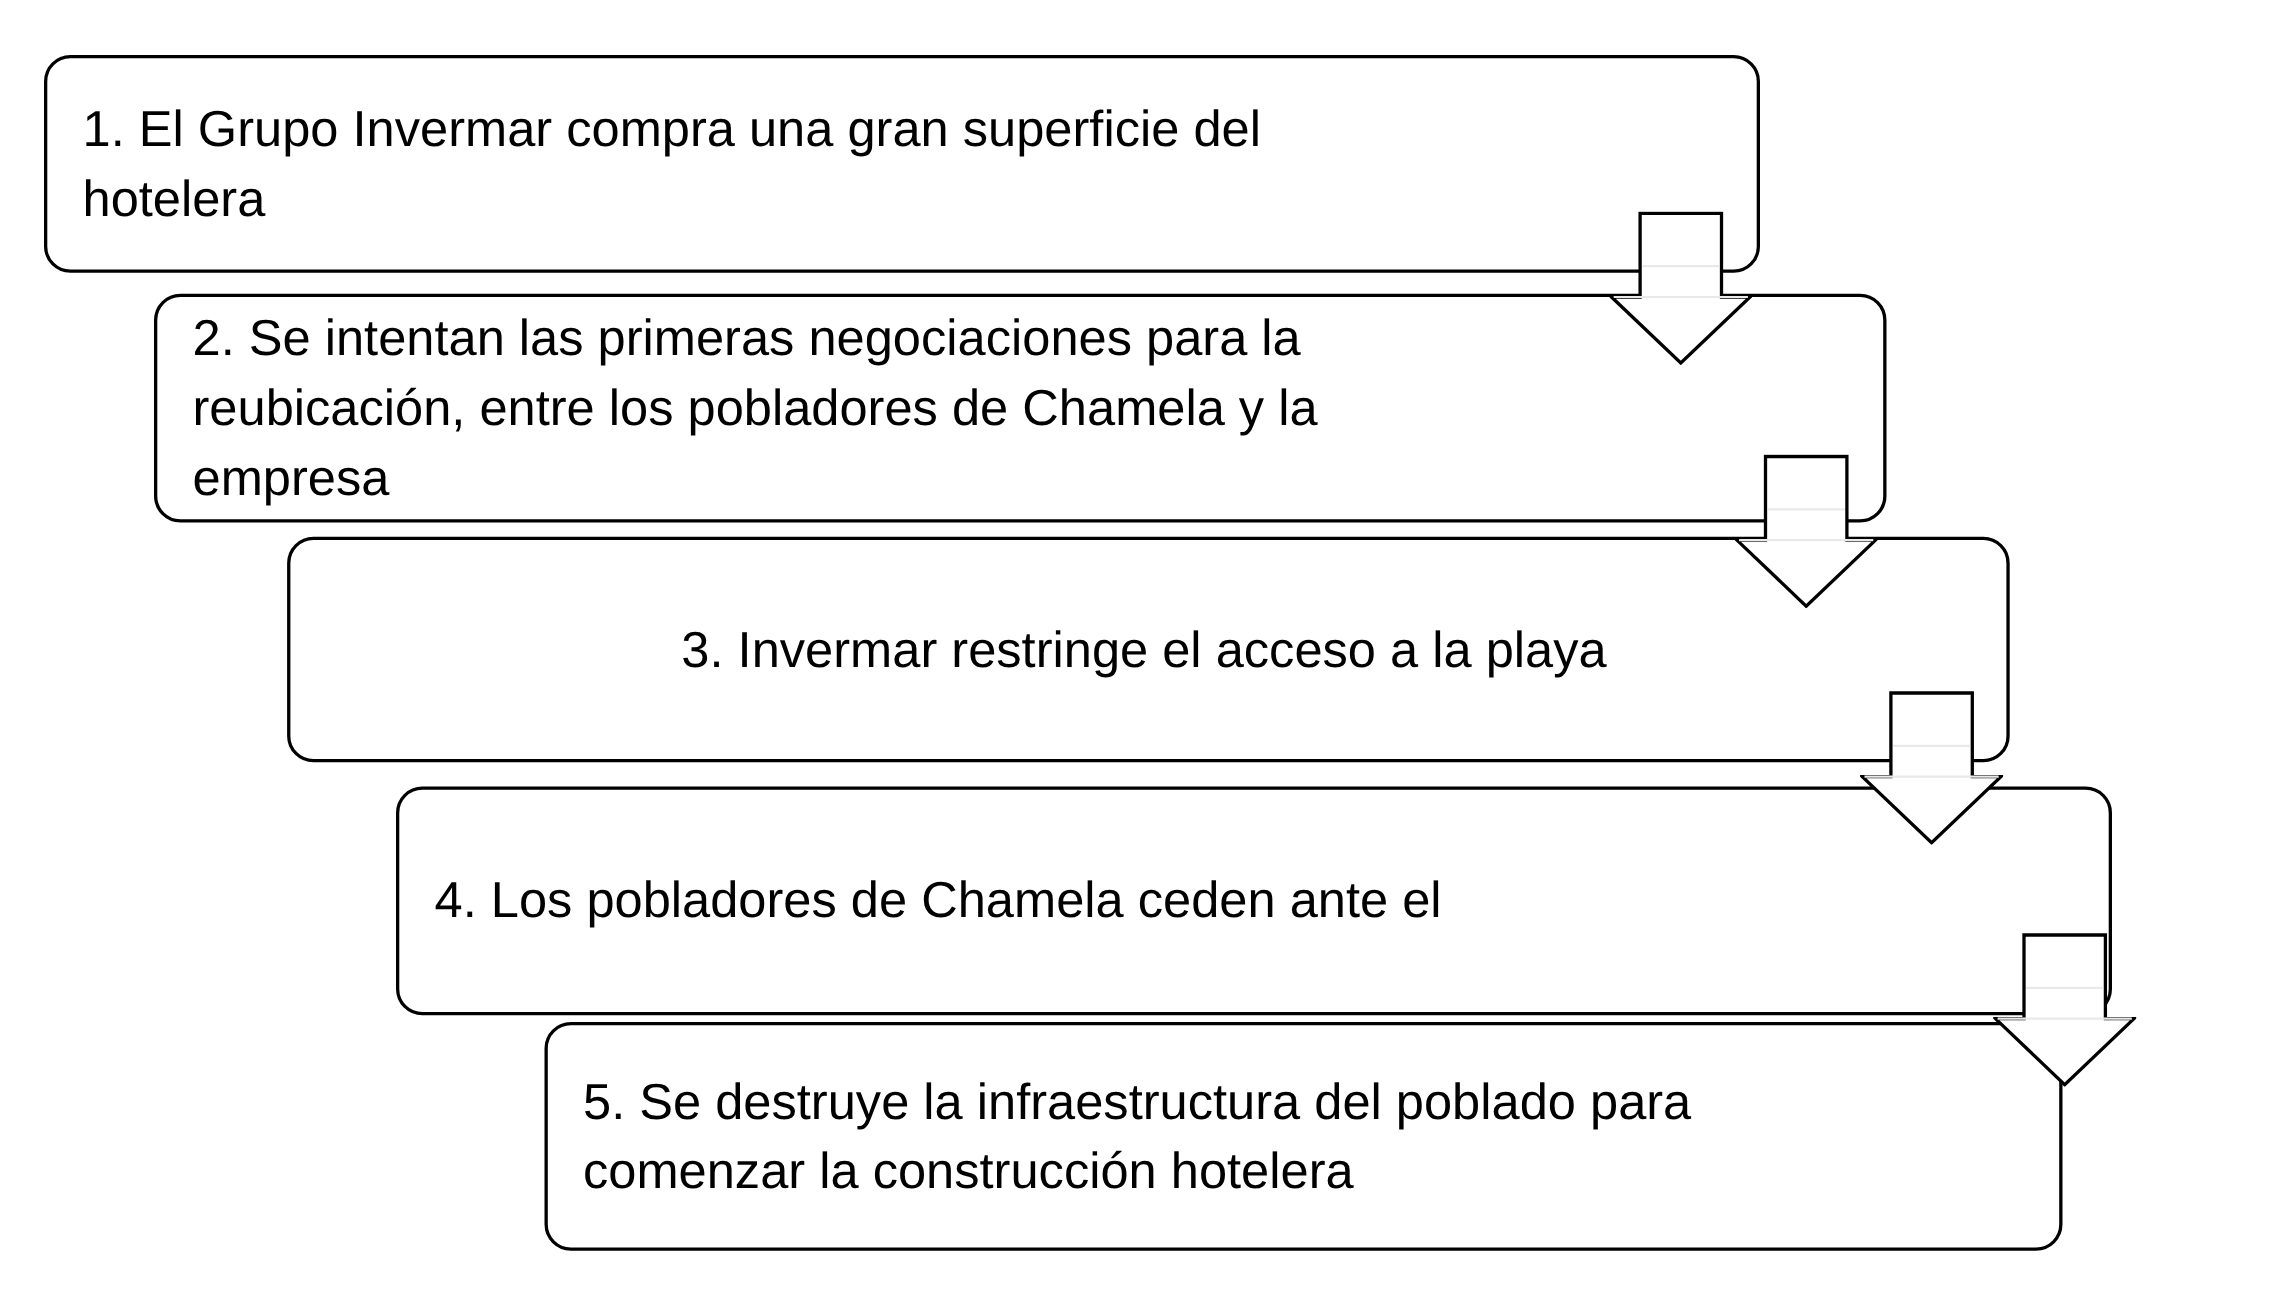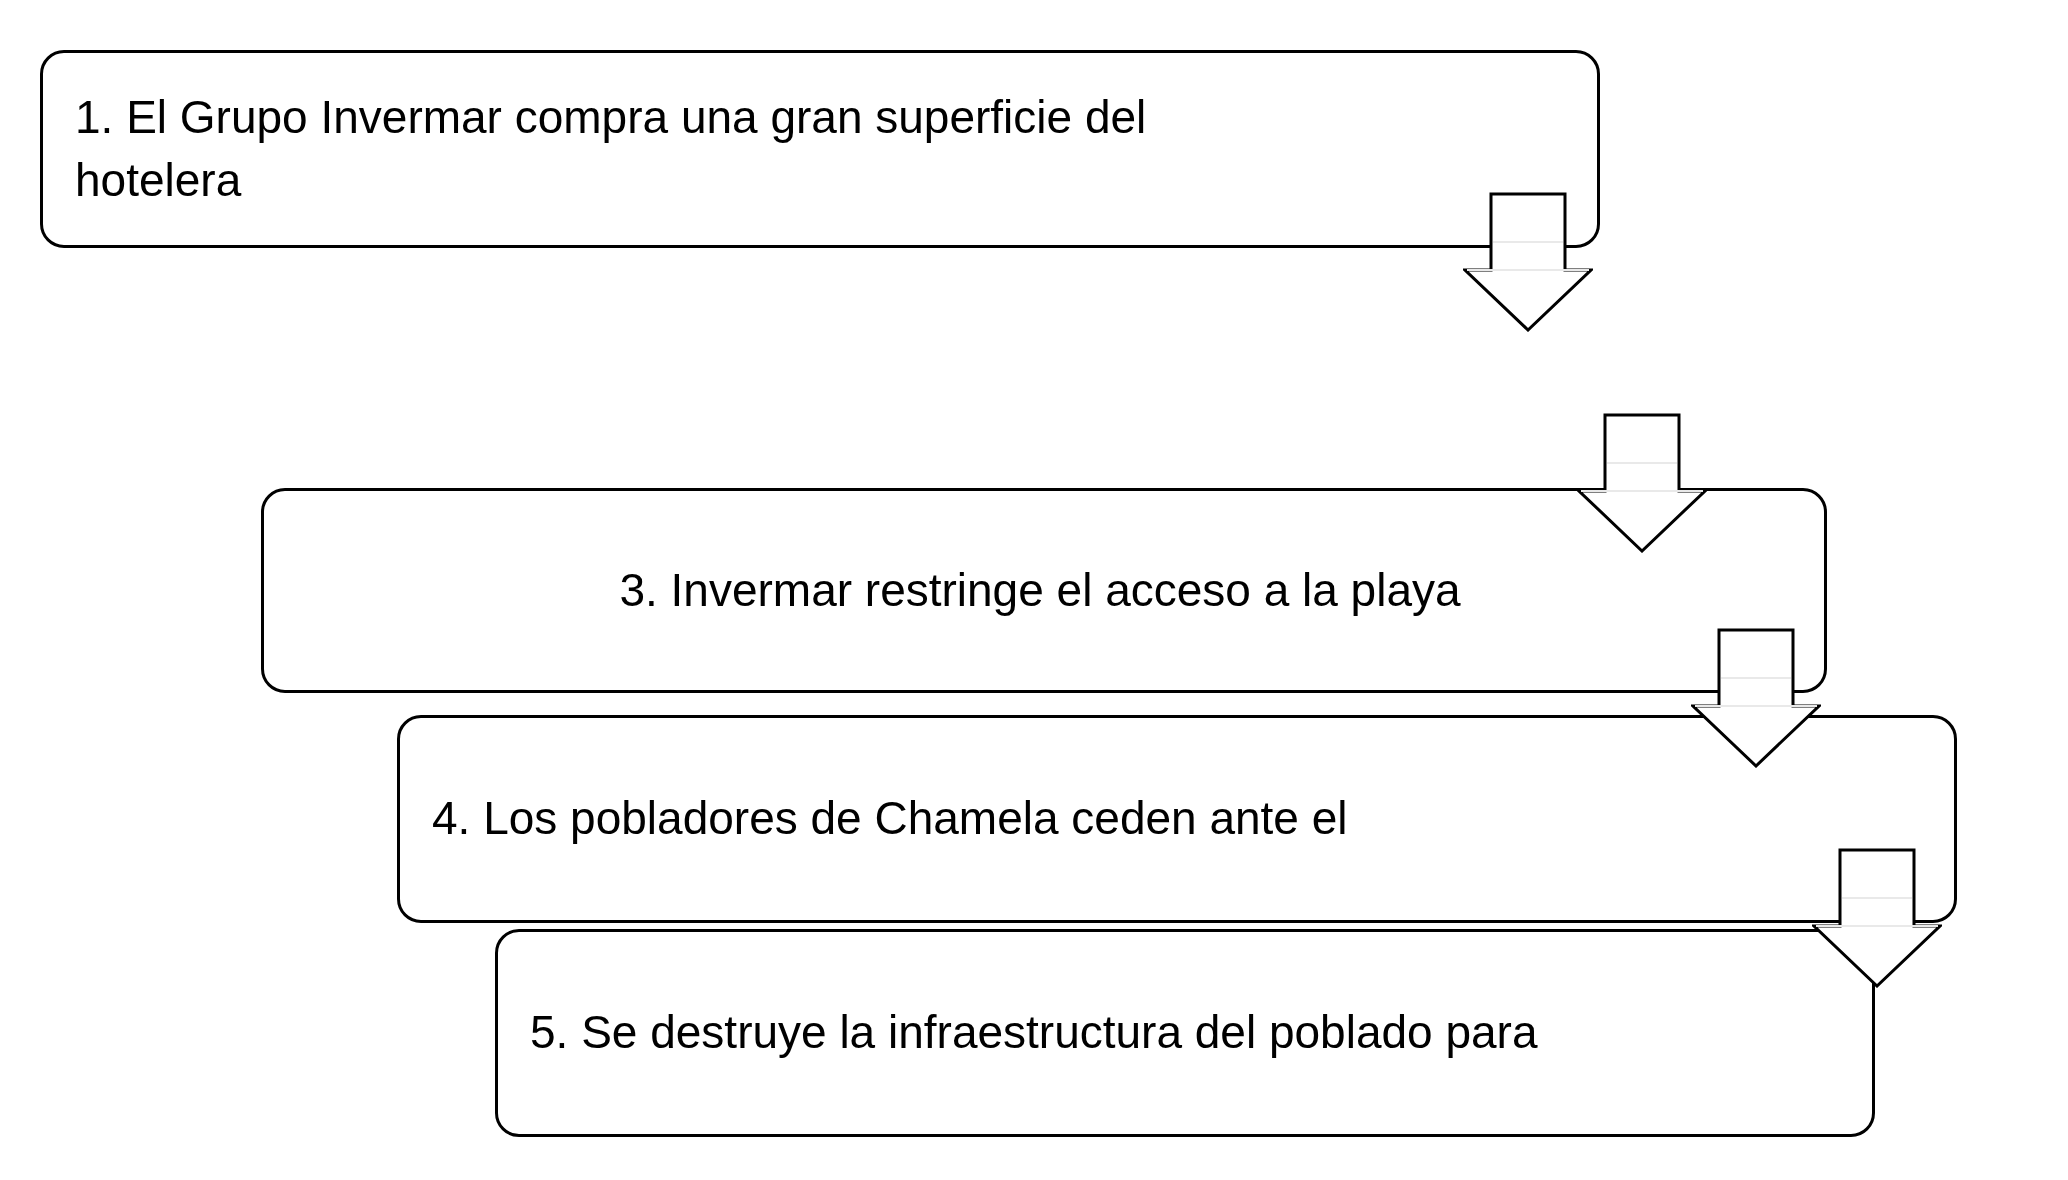--- a/index.html
+++ b/index.html
@@ -29,21 +29,21 @@
     font-size: 46px;
     line-height: 1.38;
     z-index: 1;
   }
   .box .line {
     white-space: nowrap;
   }
   .box1 { left: 40px;  top: 50px;  width: 1560px; height: 198px; }
   .box2 { left: 140px; top: 267px; width: 1575px; height: 208px; }
   .box3 { left: 261px; top: 488px; width: 1566px; height: 205px; align-items: center; }
-  .box4 { left: 397px; top: 715px; width: 1560px; height: 208px; }
+  .box4 { left: 360px; top: 715px; width: 1560px; height: 208px; }
   .box5 { left: 495px; top: 929px; width: 1380px; height: 208px; }
 
   .arrow {
     position: absolute;
     width: 130px;
     height: 140px;
     z-index: 5;
   }
   .arrow svg { display: block; width: 100%; height: 100%; }
   .arrow1 { left: 1463px; top: 192px; }
@@ -54,31 +54,37 @@
 </head>
 <body>
 
 <div class="canvas">
 
   <div class="box box1">
     <div class="line">1. El Grupo Invermar compra una gran superficie del</div>
     <div class="line">hotelera</div>
   </div>
 
+  <div class="box box2">
+    <div class="line">2. Se intentan las primeras negociaciones para la</div>
+    <div class="line">reubicación, entre los pobladores de Chamela y la</div>
+    <div class="line">empresa</div>
+  </div>
 
   <div class="box box3">
     <div class="line">3. Invermar restringe el acceso a la playa</div>
   </div>
 
   <div class="box box4">
     <div class="line">4. Los pobladores de Chamela ceden ante el</div>
   </div>
 
   <div class="box box5">
     <div class="line">5. Se destruye la infraestructura del poblado para</div>
+    <div class="line">comenzar la construcción hotelera</div>
   </div>
 
   <div class="arrow arrow1">
     <svg viewBox="0 0 130 140" xmlns="http://www.w3.org/2000/svg">
       <path d="M28 2 H102 V78 H128 L65 138 L2 78 H28 Z" fill="#ffffff" stroke="#000000" stroke-width="3"></path>
       <line x1="30" y1="50" x2="100" y2="50" stroke="#e9e9e9" stroke-width="2"></line>
       <line x1="4" y1="78" x2="126" y2="78" stroke="#e9e9e9" stroke-width="2"></line>
     </svg>
   </div>
 

